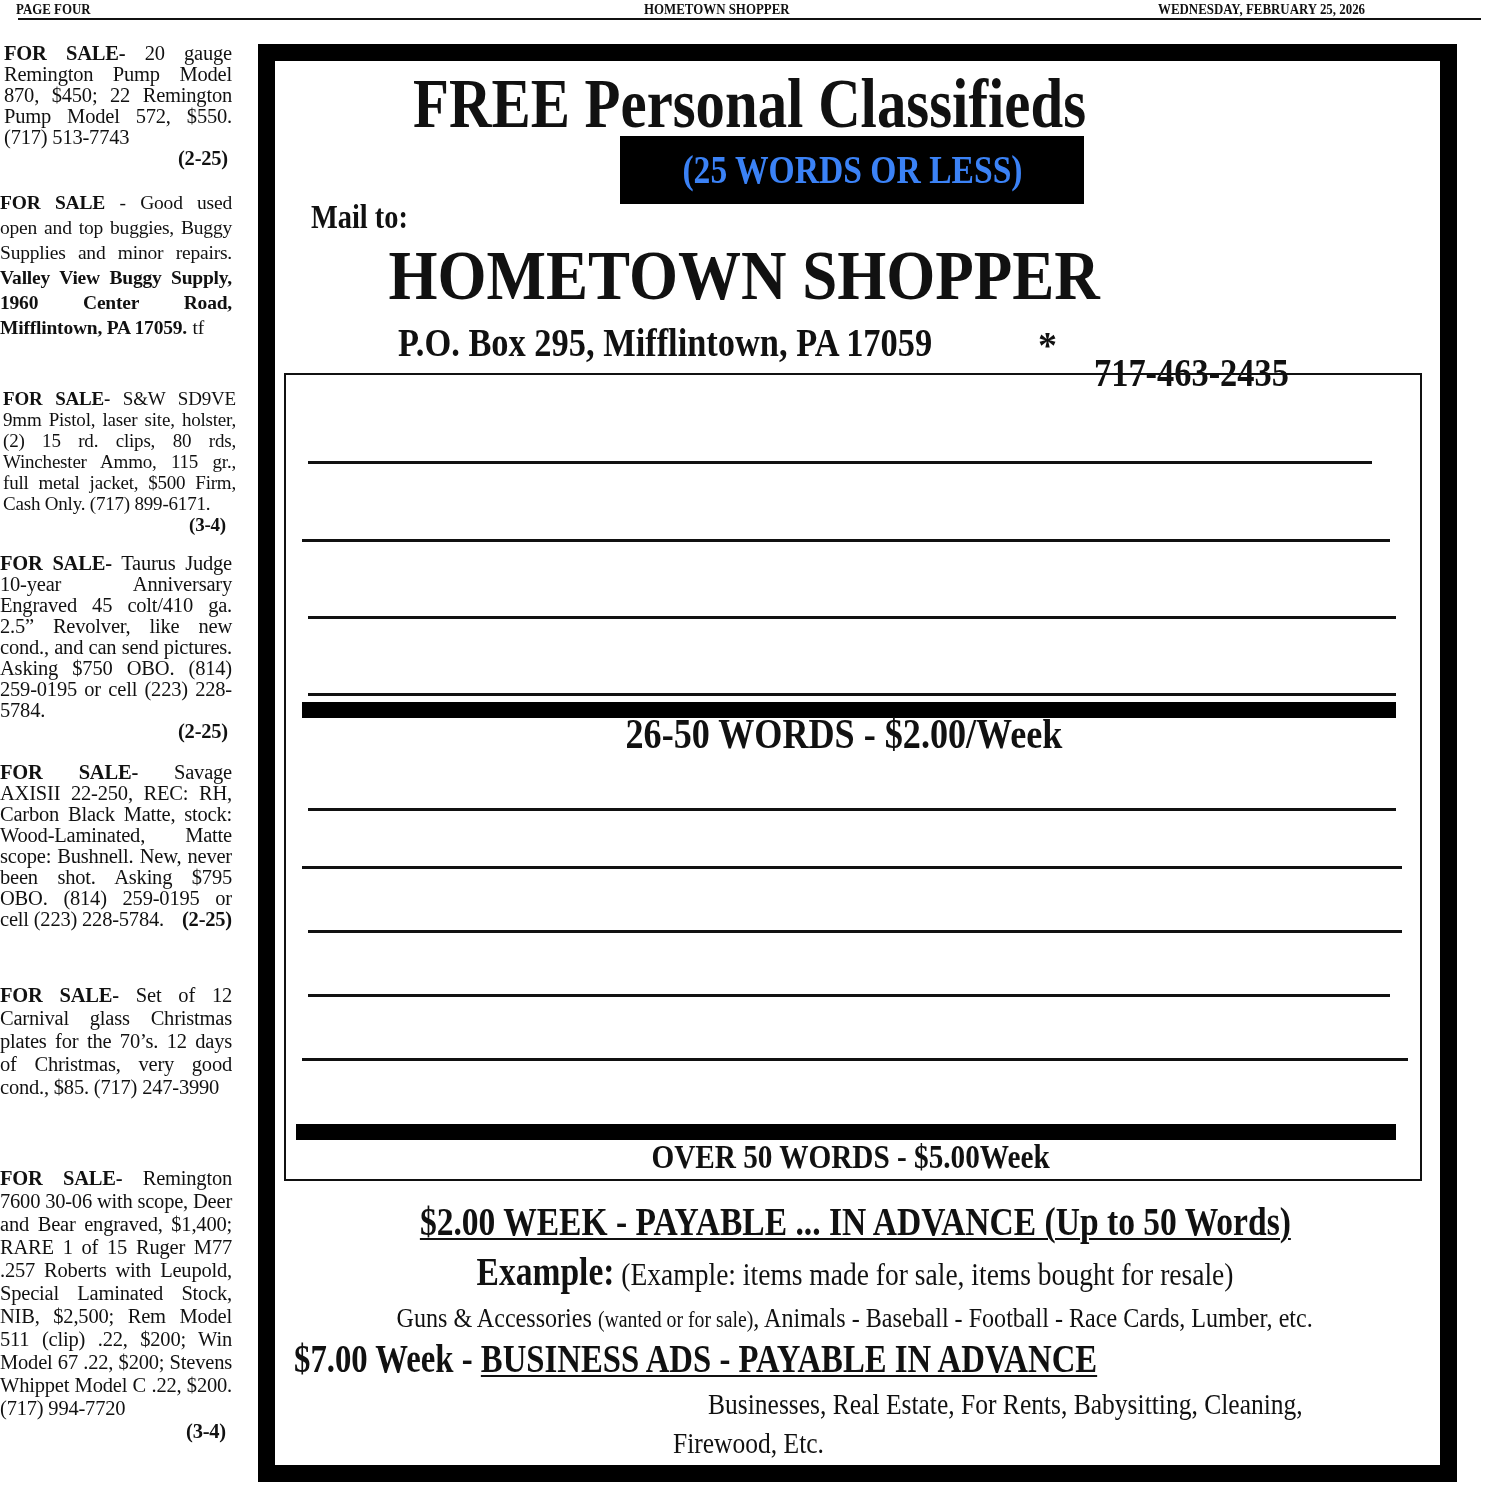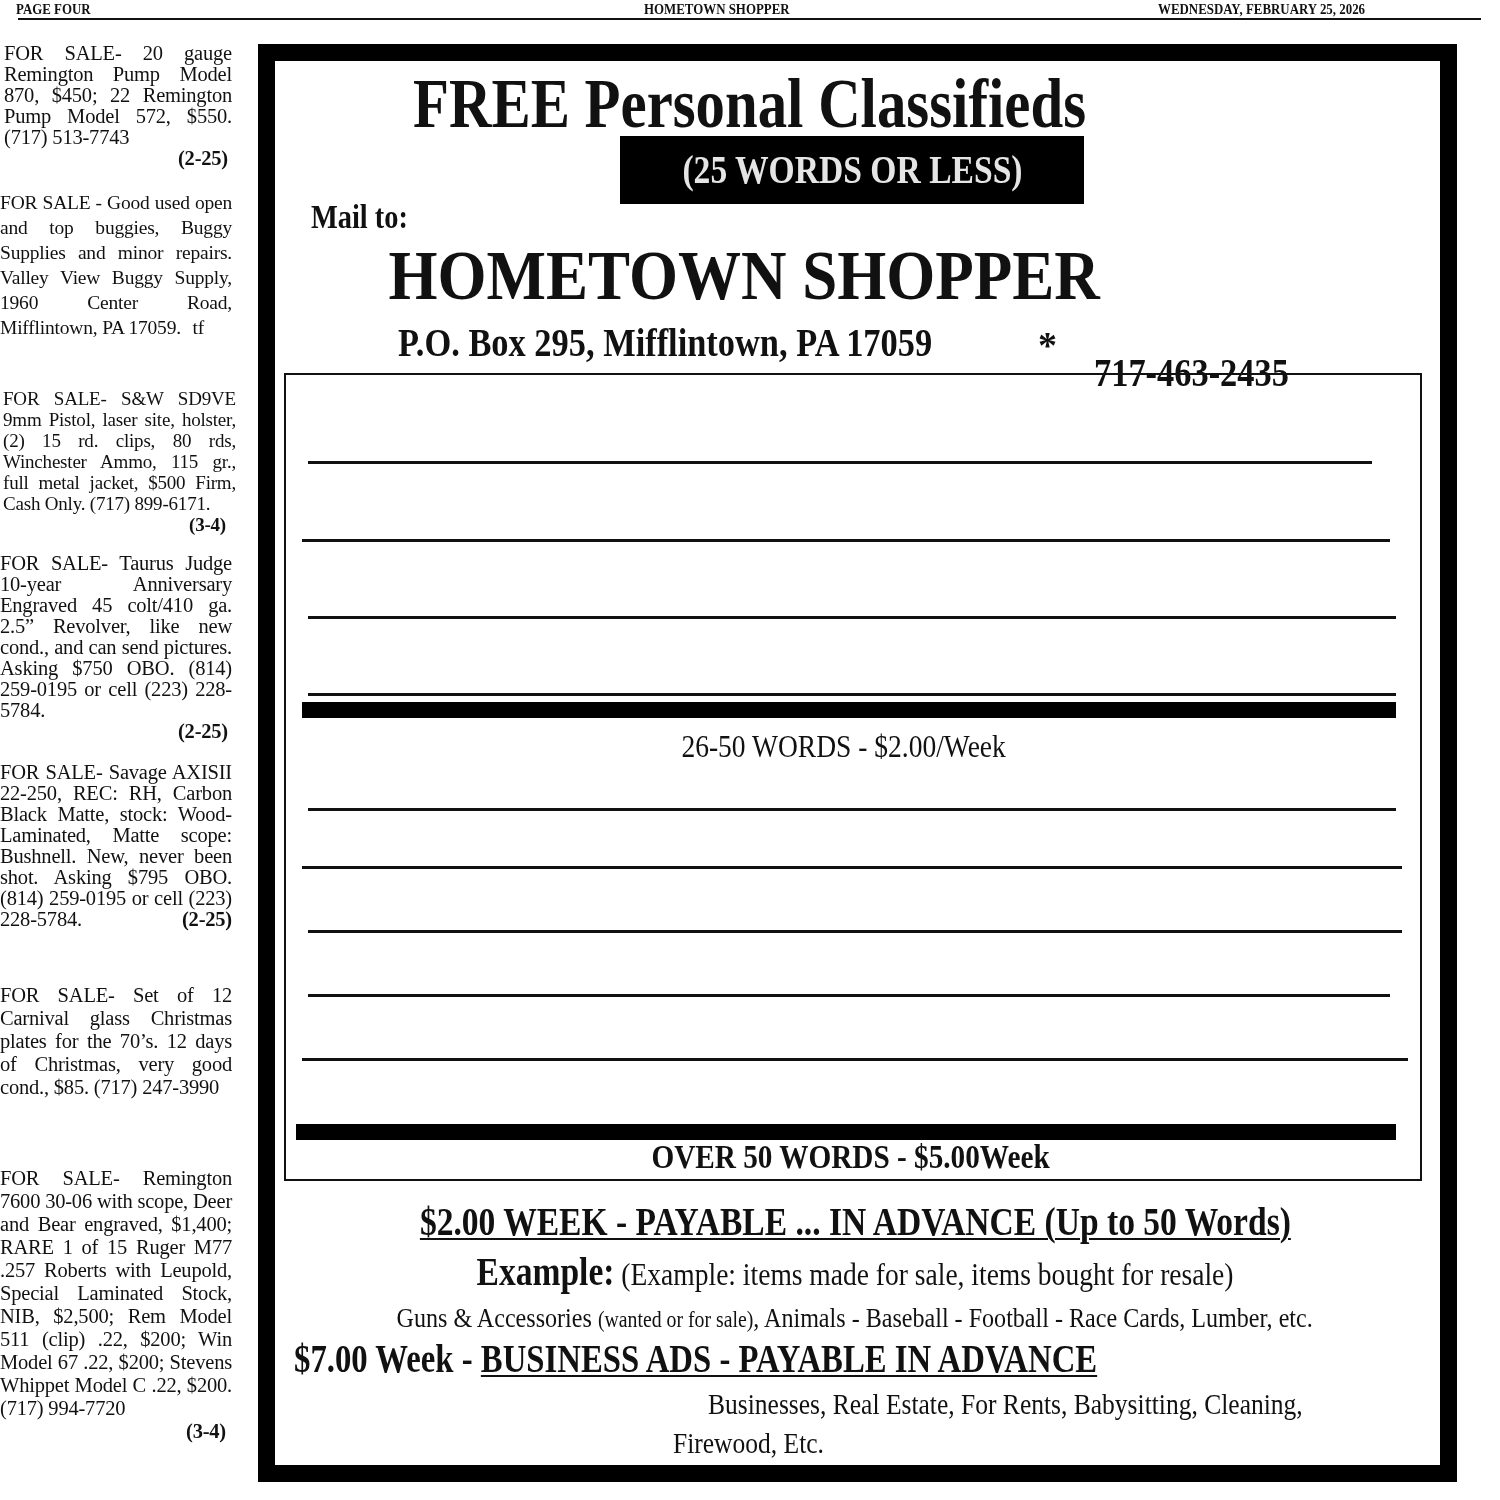--- a/index.html
+++ b/index.html
@@ -5,31 +5,31 @@
   html, body { margin:0; padding:0; background:#ffffff; }
   body { width:1500px; height:1500px; position:relative; overflow:hidden; font-family:"Liberation Serif", serif; color:#111; }
   .abs { position:absolute; }
 
   
   .hdr { position:absolute; top:0; font-weight:bold; font-size:15px; line-height:18px; white-space:nowrap; transform-origin:left top; }
   .hdr-rule { position:absolute; left:18px; top:18px; width:1463px; height:2px; background:#111; }
 
   
   .ad { position:absolute; left:0; width:232px; font-size:20.5px; line-height:21px; text-align:justify; text-align-last:auto; letter-spacing:-0.2px; }
-  .ad b { font-weight:normal; }
+  .ad b { font-weight:bold; }
   .ad .code { display:block; text-align:right; font-weight:bold; padding-right:4px; }
 
   
   .frame-outer { position:absolute; left:258px; top:44px; width:1199px; height:1438px; background:#000; }
   .frame-inner { position:absolute; left:17px; top:17px; right:17px; bottom:17px; background:#fff; }
 
   .cond { display:inline-block; transform-origin:center top; white-space:nowrap; }
 
   .title { position:absolute; left:0; width:1500px; text-align:center; font-weight:bold; }
-  .black-tag { position:absolute; left:620px; top:136px; width:464px; height:68px; background:#000; color:#e5e5e5; text-align:center; }
+  .black-tag { position:absolute; left:620px; top:136px; width:464px; height:68px; background:#000; color:#3b82f6; text-align:center; }
 
   .form-box { position:absolute; left:284px; top:373px; width:1134px; height:804px; border:2px solid #111; box-sizing:content-box; }
   .wline { position:absolute; height:3px; background:#111; }
   .bar { position:absolute; height:16px; background:#000; }
 
   .center-text { position:absolute; text-align:center; white-space:nowrap; }
   u { text-decoration-thickness:2px; text-underline-offset:3px; }
 </style>
 </head>
 <body>
@@ -104,21 +104,21 @@
 </div>
 
 <div class="form-box"></div>
 
 <div class="wline" style="left:308px; top:461px; width:1064px;"></div>
 <div class="wline" style="left:302px; top:539px; width:1088px;"></div>
 <div class="wline" style="left:308px; top:616px; width:1088px;"></div>
 <div class="wline" style="left:308px; top:693px; width:1088px;"></div>
 <div class="bar" style="left:302px; top:702px; width:1094px;"></div>
 
-<div class="center-text" style="left:284px; width:1120px; top:714px; font-weight:normal; font-size:32px; line-height:40px;margin-top:12px;">
+<div class="center-text" style="left:284px; width:1120px; top:714px; font-weight:bold; font-size:42px; line-height:40px;">
   <span class="cond" style="transform:scaleX(0.86);">26-50 WORDS - $2.00/Week</span>
 </div>
 
 <div class="wline" style="left:308px; top:808px; width:1088px;"></div>
 <div class="wline" style="left:302px; top:866px; width:1100px;"></div>
 <div class="wline" style="left:308px; top:930px; width:1094px;"></div>
 <div class="wline" style="left:308px; top:994px; width:1082px;"></div>
 <div class="wline" style="left:302px; top:1058px; width:1106px;"></div>
 <div class="bar" style="left:296px; top:1124px; width:1100px;"></div>
 

